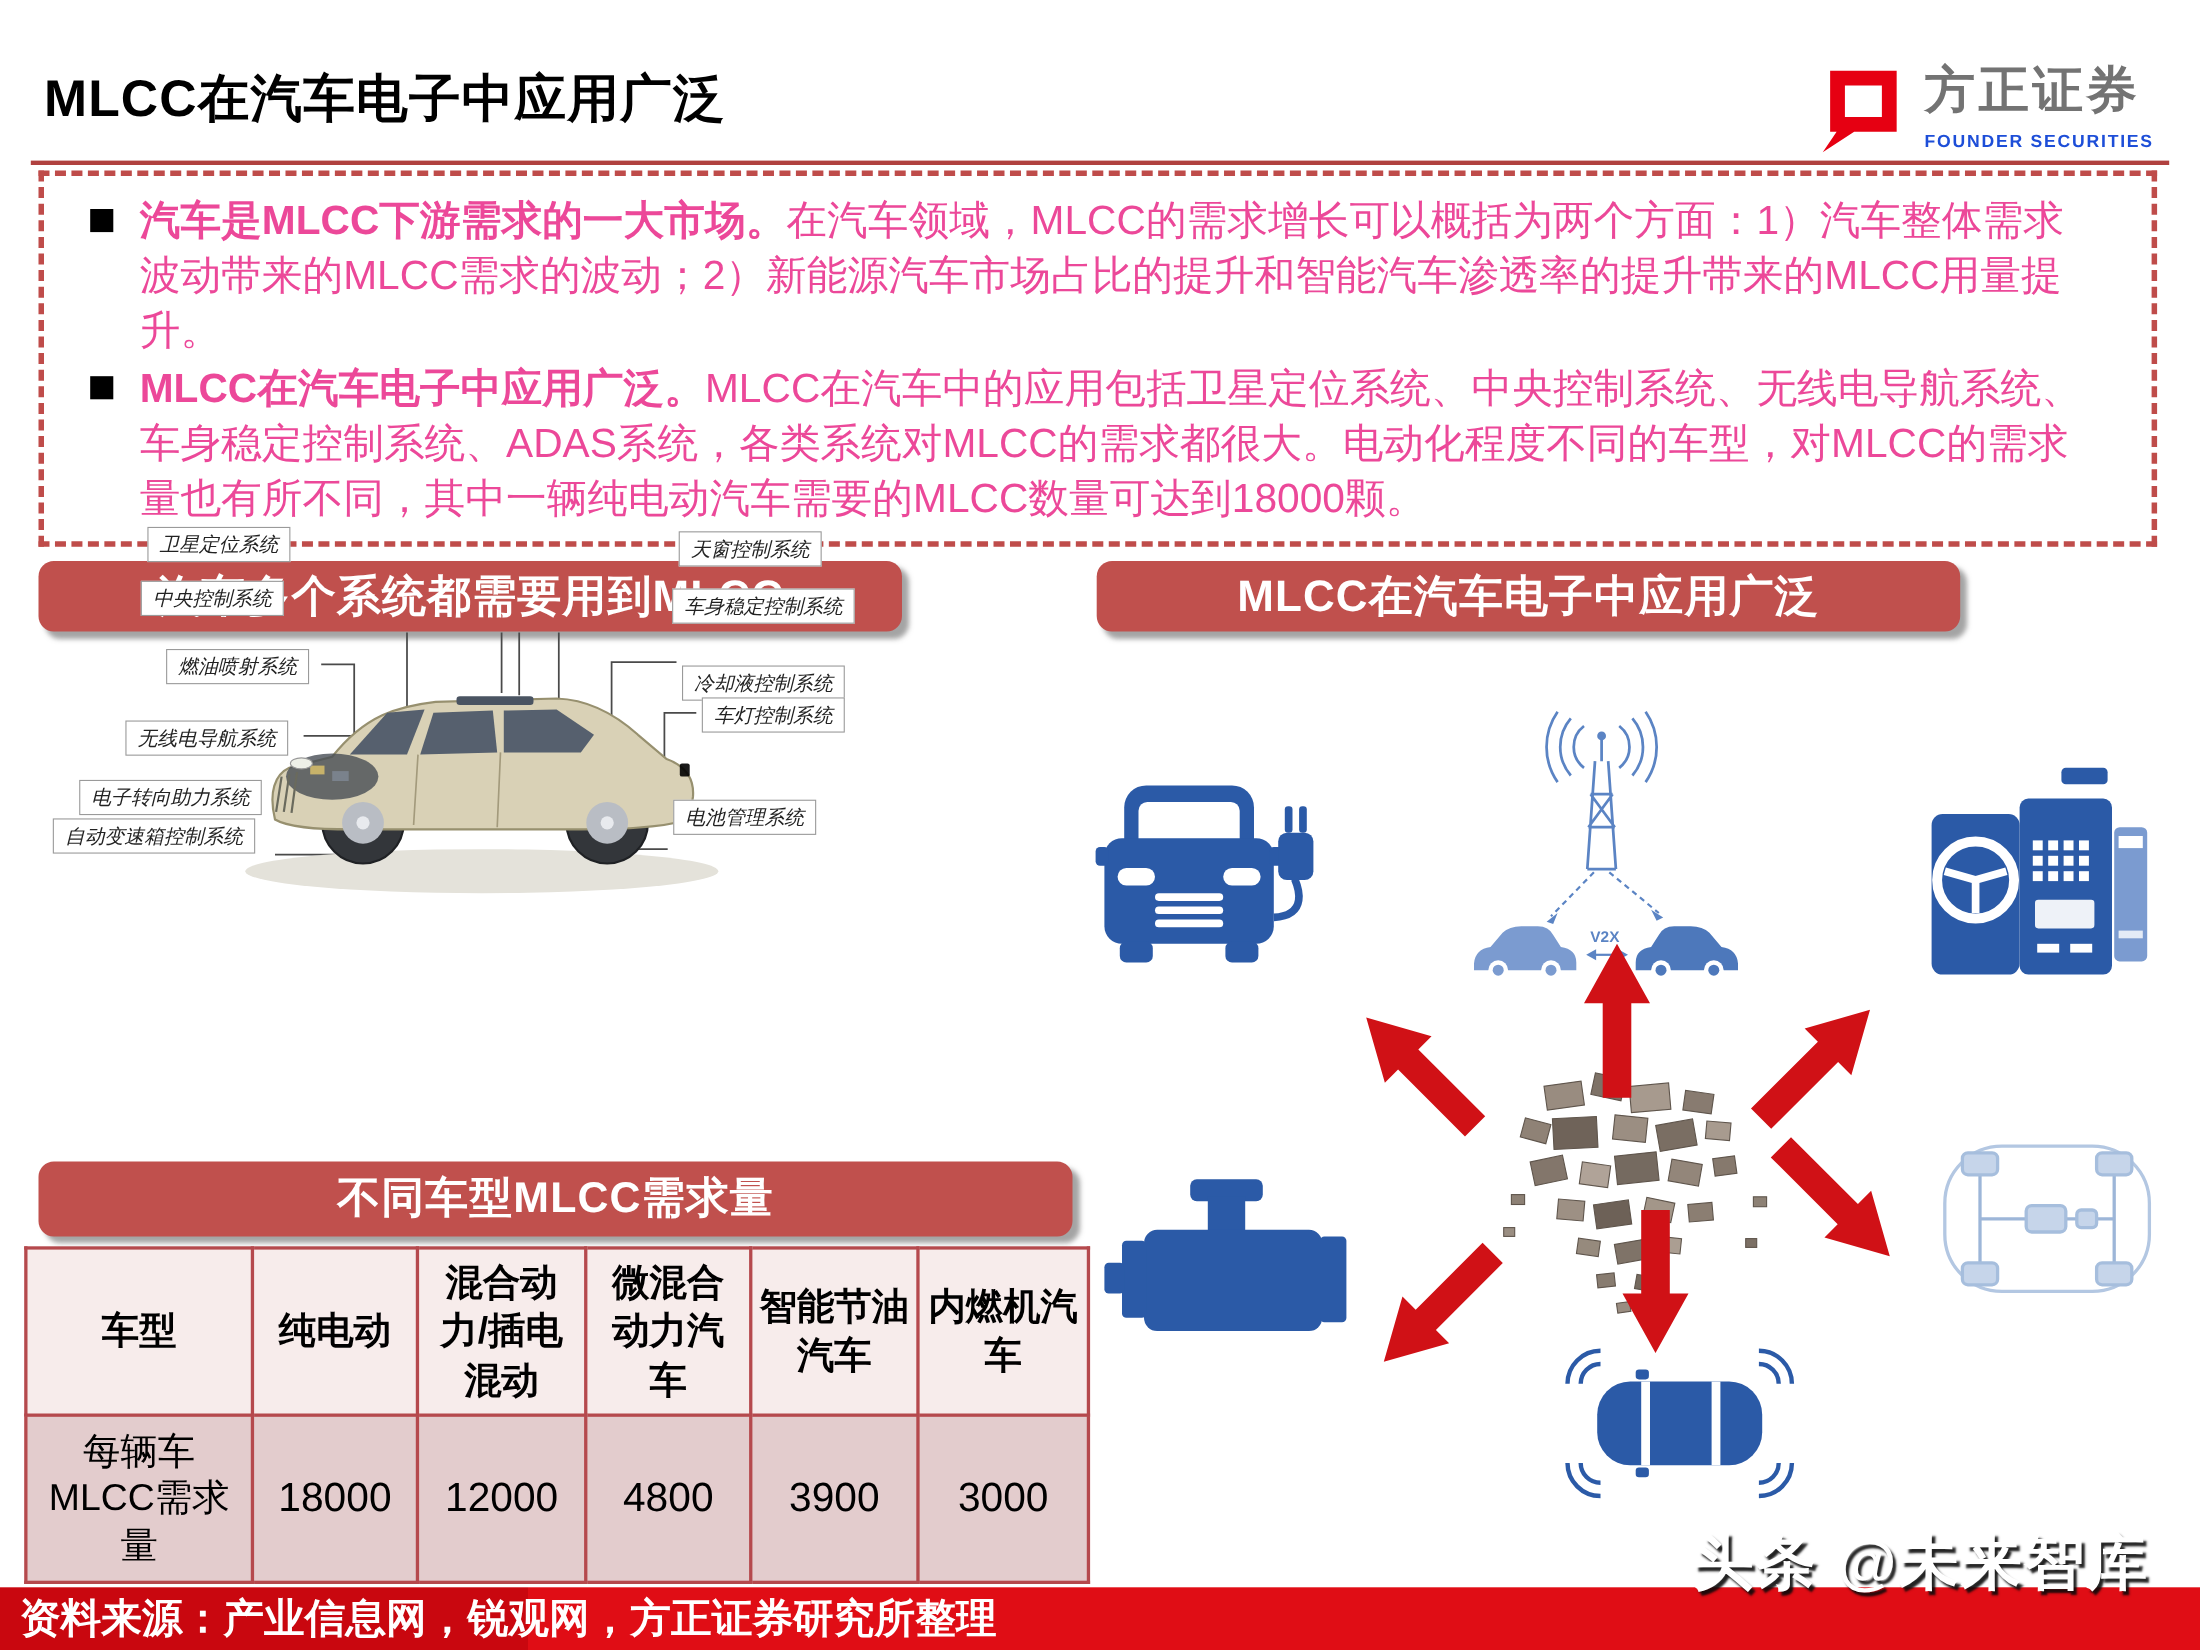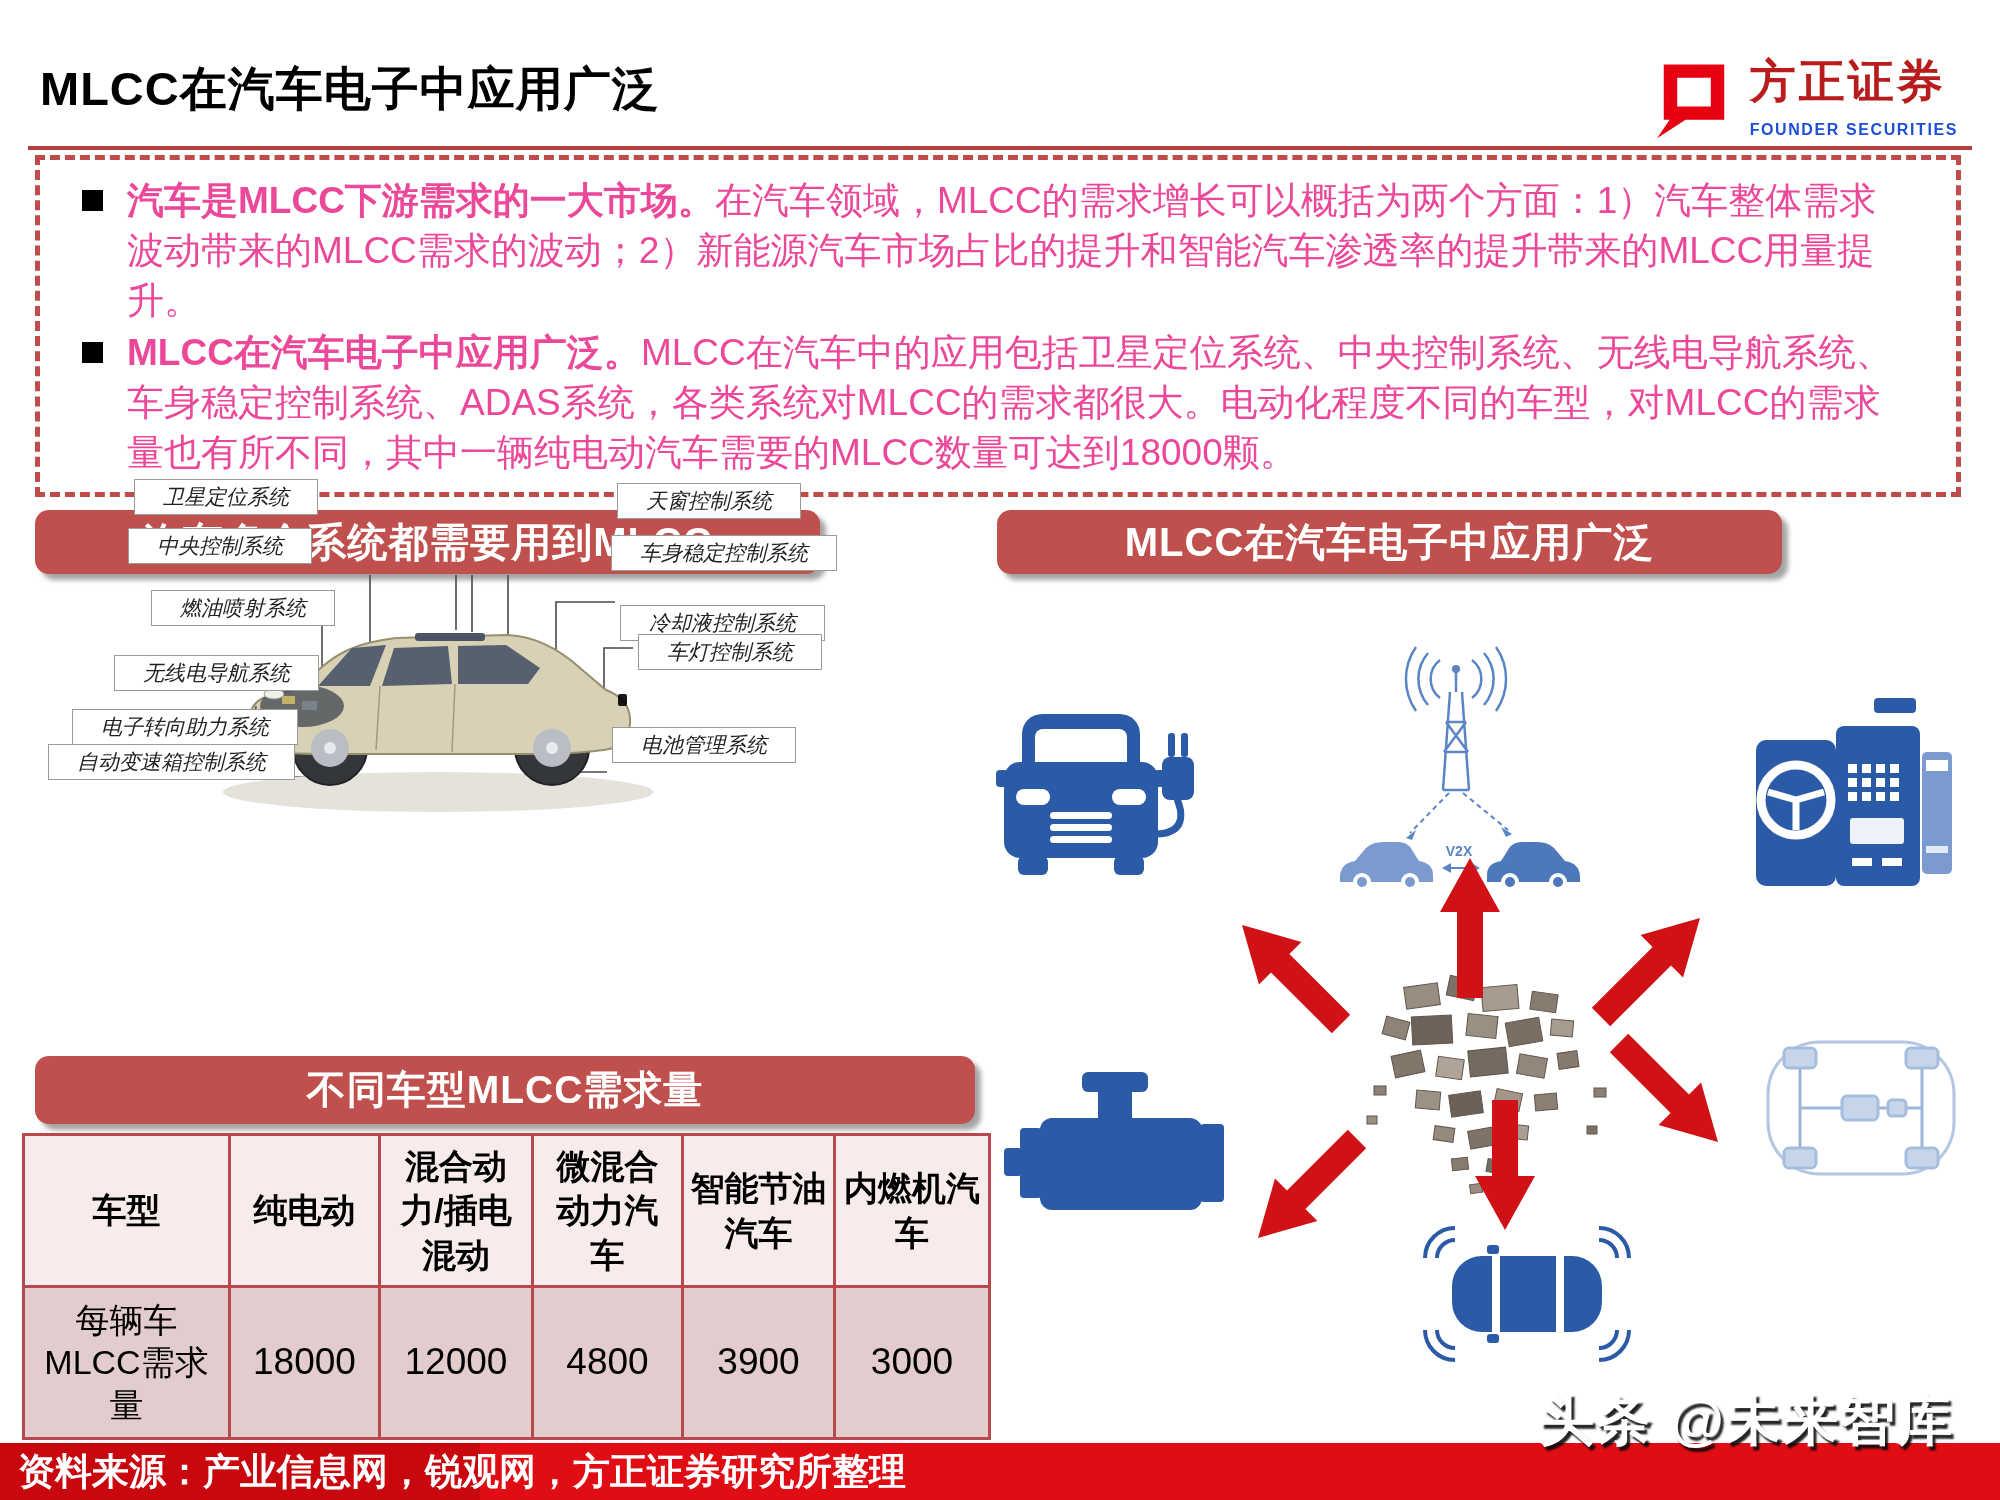--- a/index.html
+++ b/index.html
@@ -10,21 +10,21 @@
     color:#000;
   }
   
   .page-title{
     position:absolute;left:40px;top:58px;
     font-size:47px;font-weight:bold;letter-spacing:1px;color:#000;
   }
   .title-rule{position:absolute;left:28px;right:28px;top:146px;height:4px;background:#b0413f;}
   .logo{position:absolute;right:42px;top:52px;display:flex;align-items:center;gap:14px;}
   .logo-txt{display:flex;flex-direction:column;line-height:1.05;}
-  .logo-cn{font-size:46px;font-weight:bold;color:#b91c1c;letter-spacing:3px;}
+  .logo-cn{font-size:46px;font-weight:bold;color:#737373;letter-spacing:3px;}
   .logo-en{font-size:16px;font-weight:bold;color:#1d4ed8;letter-spacing:1.6px;margin-top:16px;}
   
   .summary-box{
     position:absolute;left:35px;top:155px;width:1926px;height:342px;
     border:5px dashed #bf4c4a;box-sizing:border-box;
     padding:16px 55px 10px 42px;background:#fff;
   }
   .bullet{display:flex;gap:24px;margin-bottom:2px;}
   .bullet-marker{flex:none;width:21px;height:21px;background:#000;margin-top:14px;}
   .bullet-text{font-size:37px;line-height:50px;color:#ec4899;}
@@ -35,21 +35,21 @@
     color:#fff;font-weight:bold;text-align:center;line-height:64px;font-size:40px;
     box-shadow:6px 6px 5px rgba(90,90,90,0.55);letter-spacing:1px;
   }
   .banner-left{left:35px;top:510px;width:785px;}
   .banner-right{left:997px;top:510px;width:785px;}
   .banner-table{left:35px;top:1056px;width:940px;height:68px;line-height:68px;font-size:39px;}
   
   .sys-label{
     position:absolute;background:#fff;border:1px solid #9a9a9a;
     font-family:"DejaVu Serif","Liberation Serif",serif;font-style:italic;
-    font-size:21px;color:#222;padding:3px 28px;white-space:nowrap;z-index:3;
+    font-size:18px;color:#222;padding:3px 10px;white-space:nowrap;z-index:3;
   }
   svg{display:block;}
   .panel-svg{position:absolute;}
   
   .mlcc-table{
     position:absolute;left:22px;top:1133px;width:966px;height:304px;
     border-collapse:collapse;table-layout:fixed;
   }
   .mlcc-table td,.mlcc-table th{
     border:3px solid #b5494d;text-align:center;vertical-align:middle;

